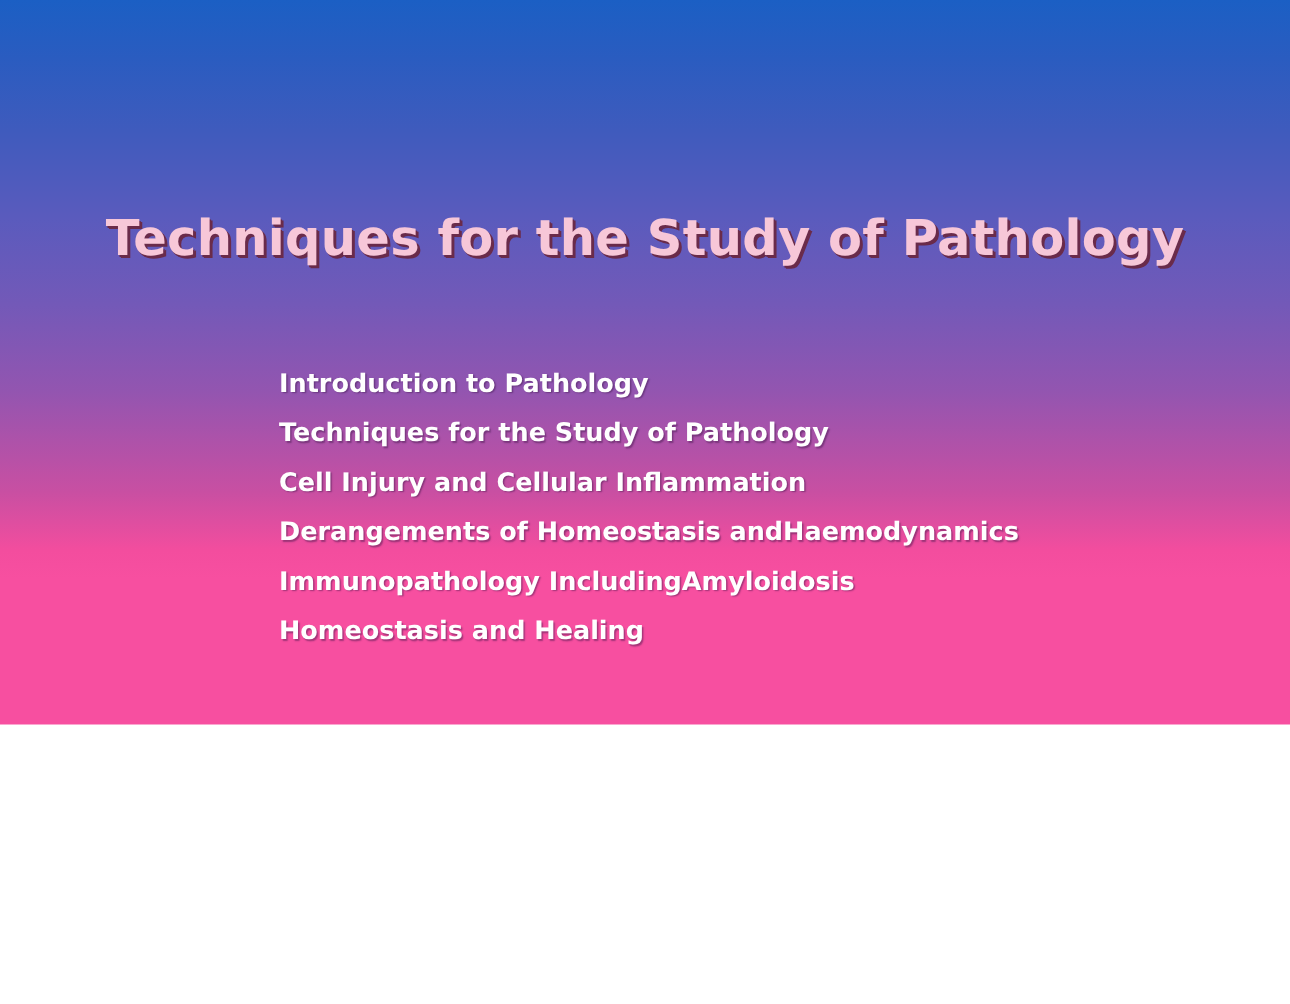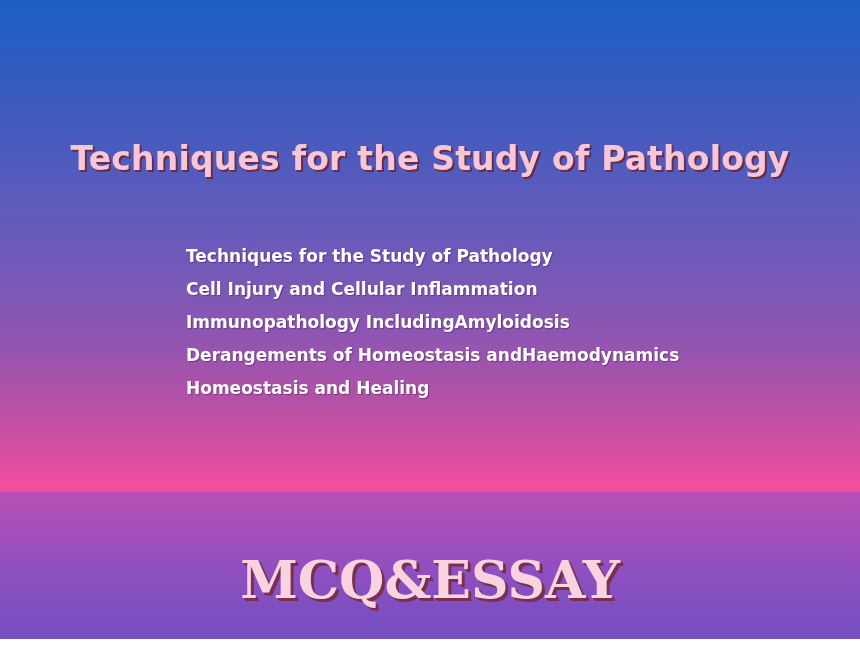--- a/index.html
+++ b/index.html
@@ -8,21 +8,21 @@
   }
   body {
     width: 860px;
     height: 669px;
     overflow: hidden;
     font-family: "DejaVu Sans", sans-serif;
   }
   .slide {
     position: relative;
     width: 860px;
-    height: 639px;
+    height: 483px;
     background: linear-gradient(to bottom,
       #1b5fc4 0%,
       #2a5cc0 8%,
       #3f5bbd 18%,
       #5a5bbd 30%,
       #7359b8 42%,
       #9355b0 54%,
       #c94fa2 68%,
       #f34d9e 76%,
       #f74fa0 80%,
@@ -89,22 +89,23 @@
 </head>
 <body>
 
 <div class="slide">
 
   <div class="lower-band"></div>
 
   <div class="main-title">Techniques for the Study of Pathology</div>
 
   <div class="bullet-list">
+    <div class="bullet-item">Introduction to Pathology</div>
     <div class="bullet-item">Techniques for the Study of Pathology</div>
     <div class="bullet-item">Cell Injury and Cellular Inflammation</div>
+    <div class="bullet-item">Derangements of Homeostasis andHaemodynamics</div>
     <div class="bullet-item">Immunopathology IncludingAmyloidosis</div>
-    <div class="bullet-item">Derangements of Homeostasis andHaemodynamics</div>
     <div class="bullet-item">Homeostasis and Healing</div>
   </div>
 
   <div class="footer-title">MCQ&amp;ESSAY</div>
 
 </div>
 
 </body></html>

